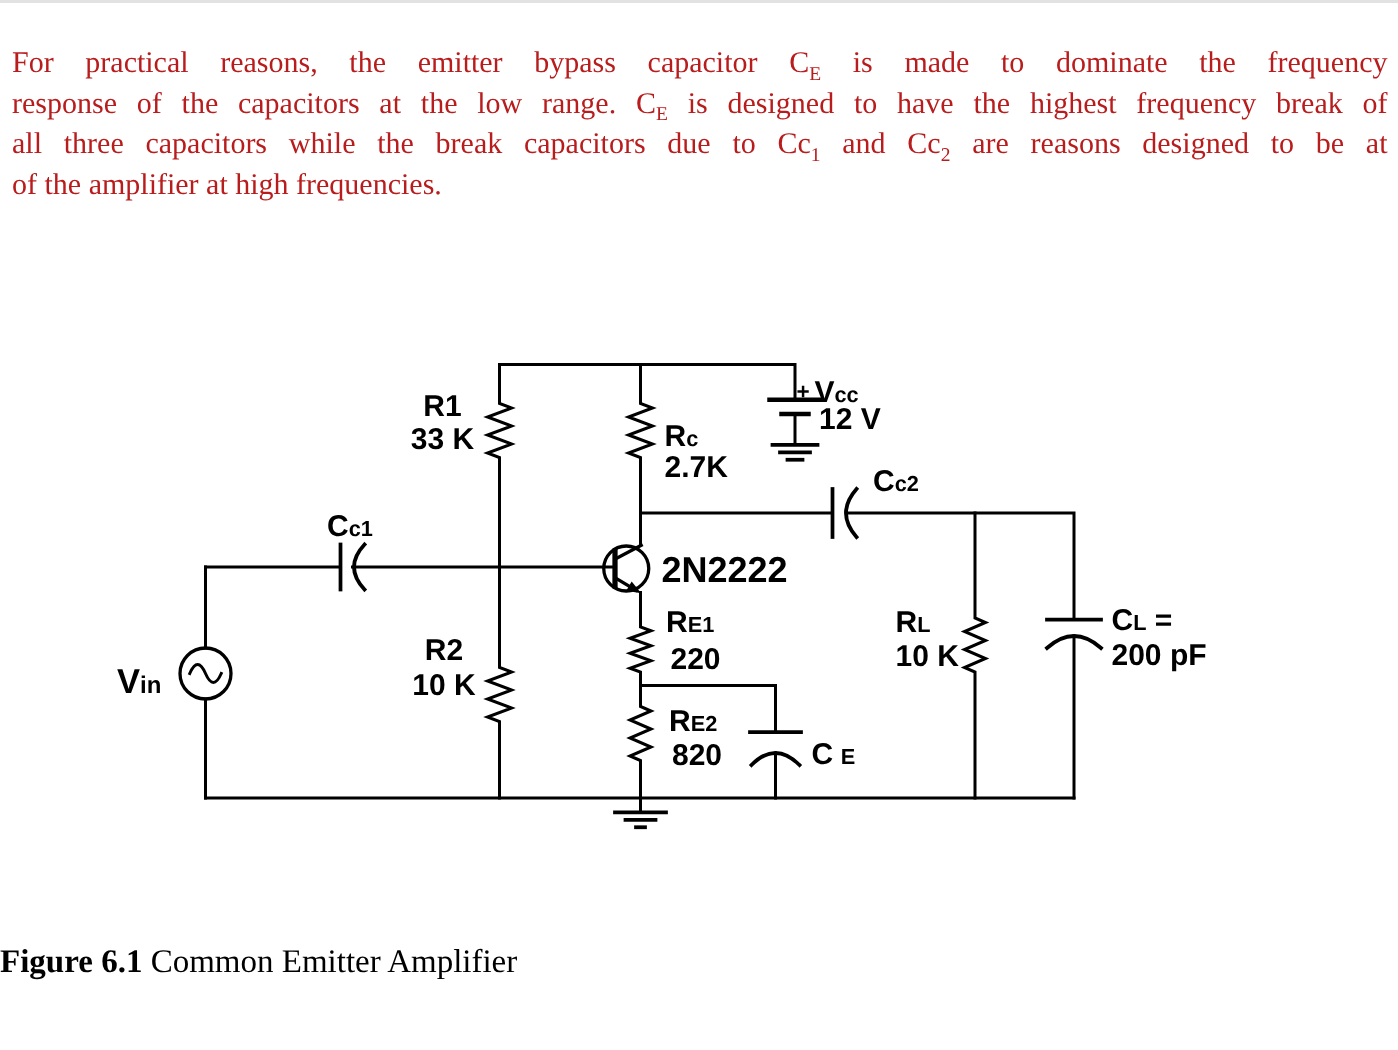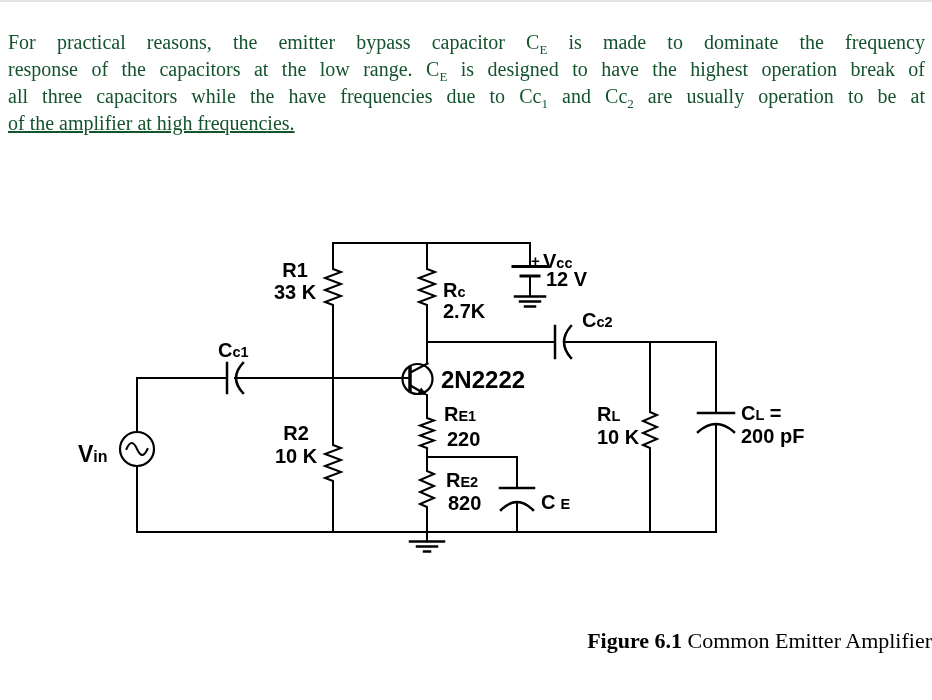--- a/index.html
+++ b/index.html
@@ -6,50 +6,50 @@
   body{
     width:932px;height:700px;position:relative;overflow:hidden;
     background:#ffffff;
     font-family:"Liberation Serif",serif;
   }
   .top-divider{
     position:absolute;left:0;top:0;width:932px;height:2px;background:#e2e2e2;
   }
   .intro{
     position:absolute;left:8px;top:29px;width:917px;
-    font-size:20px;line-height:27px;color:#14532d;
+    font-size:20px;line-height:27px;color:#b91c1c;
   }
   .para-line{text-align:justify;text-align-last:justify;}
-  .para-line.last{text-align-last:left;text-decoration:underline;}
+  .para-line.last{text-align-last:left;}
   .intro sub{font-size:13px;line-height:0;}
   .circuit-svg{position:absolute;left:0;top:0;}
   .circuit-svg text{
     font-family:"Liberation Sans",sans-serif;font-weight:700;fill:#000;
   }
   .lbl{font-size:20px;}
   .sublbl{font-size:14.5px;}
   .biglbl{font-size:24px;}
   .vinlbl{font-size:23px;}
   .vinsub{font-size:16px;}
   .pluslbl{font-size:15px;}
   .caption{
-    position:absolute;left:0;top:625px;width:932px;text-align:right;
+    position:absolute;left:0;top:625px;width:932px;text-align:left;
     font-size:22px;line-height:31px;color:#000;
   }
   .caption .bold{font-weight:bold;}
 </style>
 </head>
 <body>
 
 <div class="top-divider"></div>
 
 <div class="intro">
     <div class="para-line"><span>For practical reasons, the emitter bypass capacitor C</span><sub>E</sub><span> is made to dominate the frequency</span></div>
-    <div class="para-line"><span>response of the capacitors at the low range. C</span><sub>E</sub><span> is designed to have the highest operation break of</span></div>
-    <div class="para-line"><span>all three capacitors while the have frequencies due to Cc</span><sub>1</sub><span> and Cc</span><sub>2</sub><span> are usually operation to be at</span></div>
+    <div class="para-line"><span>response of the capacitors at the low range. C</span><sub>E</sub><span> is designed to have the highest frequency break of</span></div>
+    <div class="para-line"><span>all three capacitors while the break capacitors due to Cc</span><sub>1</sub><span> and Cc</span><sub>2</sub><span> are reasons designed to be at</span></div>
     <div class="para-line last"><span>of the amplifier at high frequencies.</span></div>
   </div>
 
 <svg class="circuit-svg" width="932" height="700" viewBox="0 0 932 700">
   <g stroke="#000" stroke-width="2" fill="none" stroke-linecap="square">
 
     <path d="M333,243 H530 V266"></path>
 
     <path d="M333,243 L333,269 l8,3 l-16,6 l16,6 l-16,6 l16,6 l-16,6 l8,3 L333,445 l8,3 l-16,6 l16,6 l-16,6 l16,6 l-16,6 l8,3 L333,532"></path>
 

